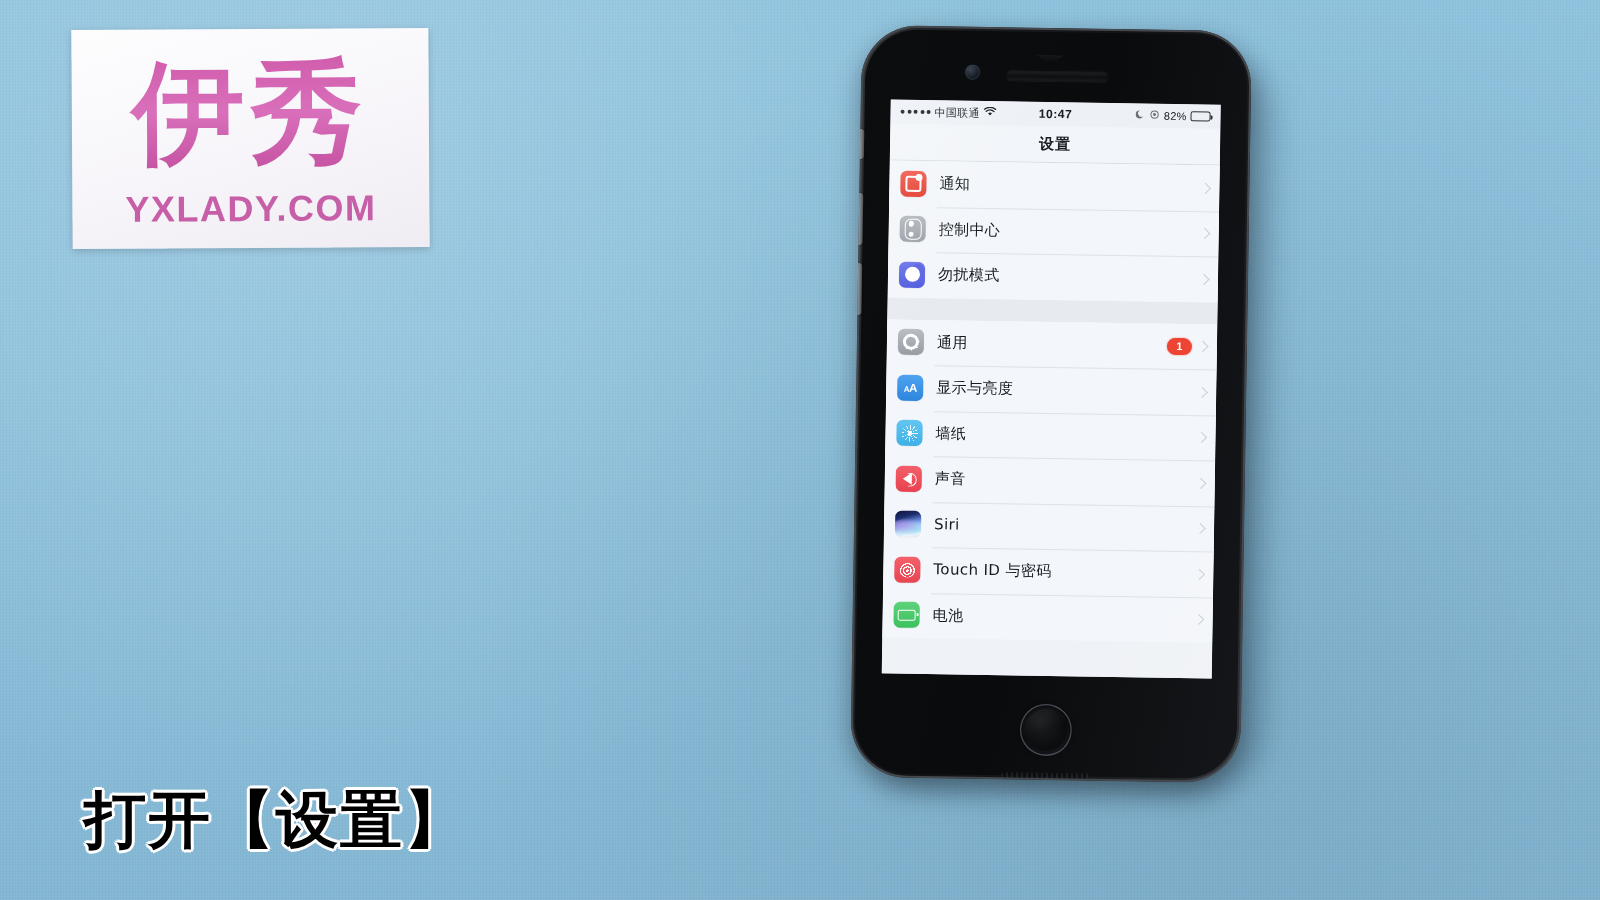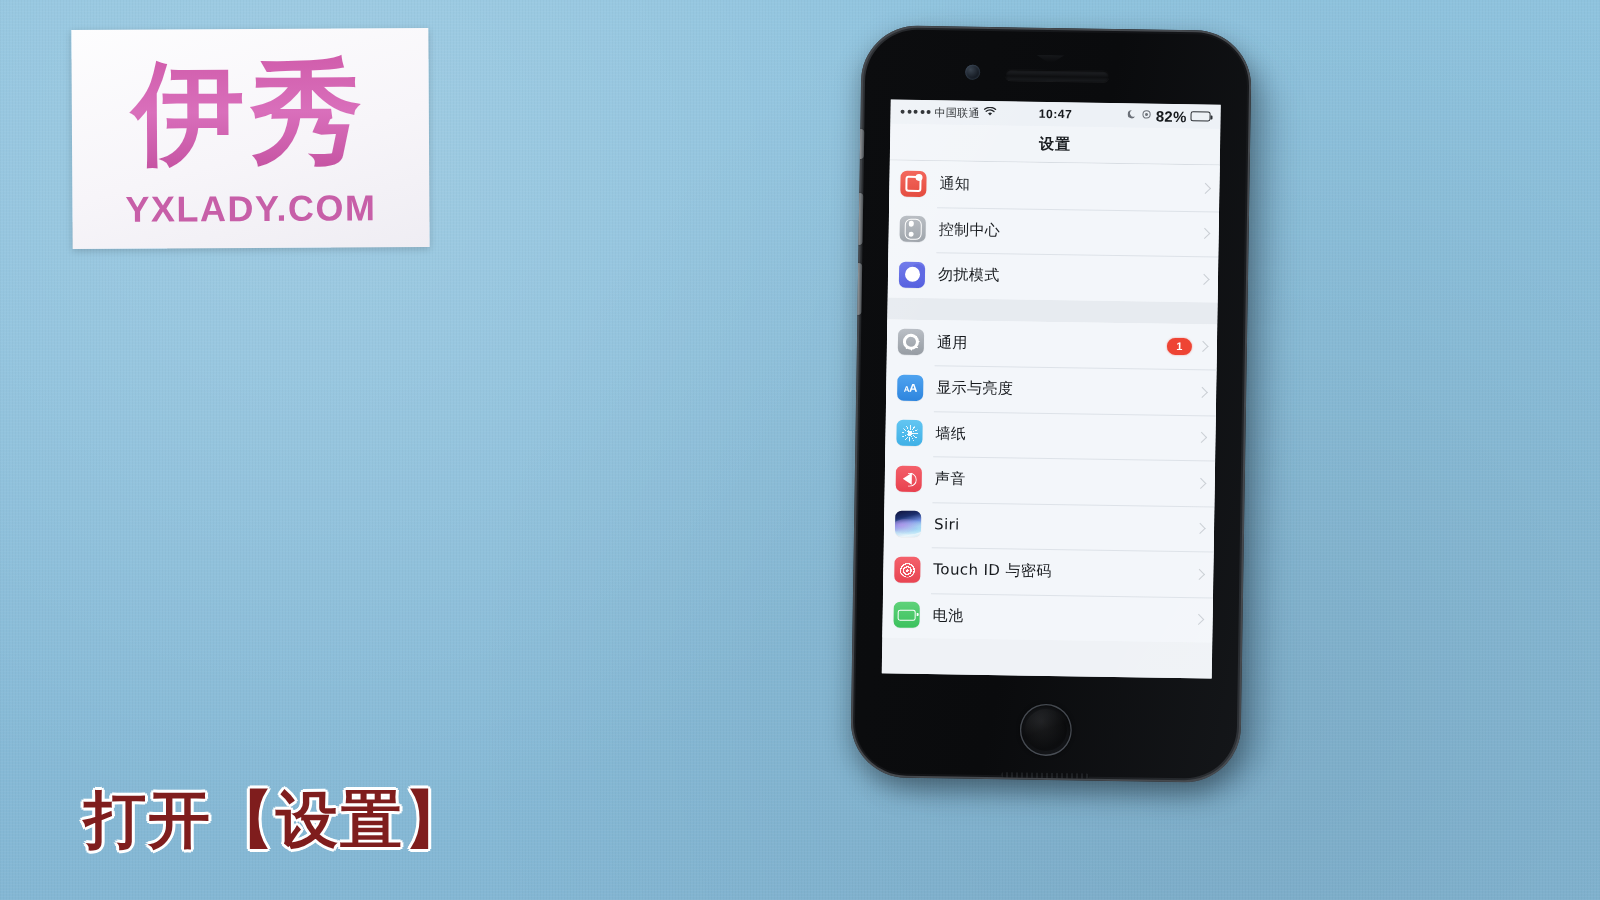--- a/index.html
+++ b/index.html
@@ -47,21 +47,21 @@
     position:absolute;left:0;right:0;bottom:18px;text-align:center;
     font-family:"Liberation Sans",sans-serif;
     font-size:36px;font-weight:700;letter-spacing:1.5px;
     color:#c75fa8;
   }
 
   
   #caption{
     position:absolute;left:84px;top:778px;
     font-family:"DejaVu Sans","Liberation Sans",sans-serif;
-    font-size:62px;font-weight:700;letter-spacing:2px;color:#7f1d1d;
+    font-size:62px;font-weight:700;letter-spacing:2px;color:#000000;
     text-shadow:
       -2px -2px 0 #ffffff, 2px -2px 0 #ffffff, -2px 2px 0 #ffffff, 2px 2px 0 #ffffff,
       -3px 0 0 #ffffff, 3px 0 0 #ffffff, 0 -3px 0 #ffffff, 0 3px 0 #ffffff;
   }
 
   
   #phone-shadow{
     position:absolute;left:876px;top:52px;width:392px;height:740px;
     border-radius:62px;background:rgba(30,55,75,.30);
     filter:blur(16px);transform:rotate(1deg);
@@ -127,21 +127,21 @@
   #carrier{font-size:11px;letter-spacing:.3px;font-family:"DejaVu Sans",sans-serif;}
   #wifi-icon{display:inline-block;}
   #status-time{
     position:absolute;left:0;right:0;text-align:center;
     font-size:12px;font-weight:600;letter-spacing:.6px;pointer-events:none;
   }
   #status-right{
     margin-left:auto;display:flex;align-items:center;gap:4px;
     position:relative;z-index:2;
   }
-  #battery-pct{font-size:15px;font-weight:700;letter-spacing:.2px;}
+  #battery-pct{font-size:11px;font-weight:400;letter-spacing:.2px;}
   #battery-shell{
     width:20px;height:9.5px;border:1px solid #2b2f34;border-radius:2.5px;
     position:relative;padding:1px;box-sizing:border-box;
   }
   #battery-fill{height:100%;width:82%;background:#1b1e22;border-radius:1px;}
   #battery-cap{
     position:absolute;right:-3px;top:3px;width:2px;height:4px;
     background:#2b2f34;border-radius:0 1px 1px 0;
   }
 

